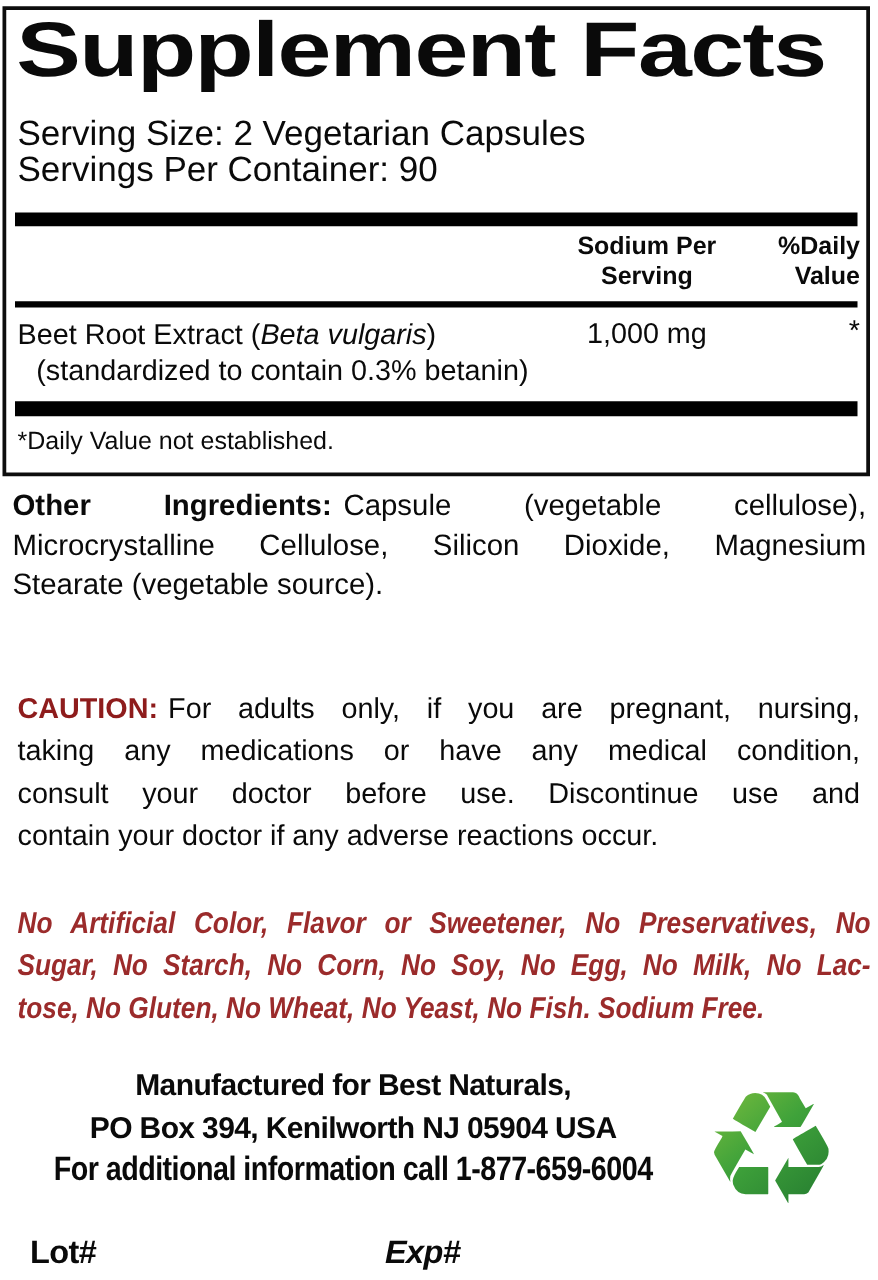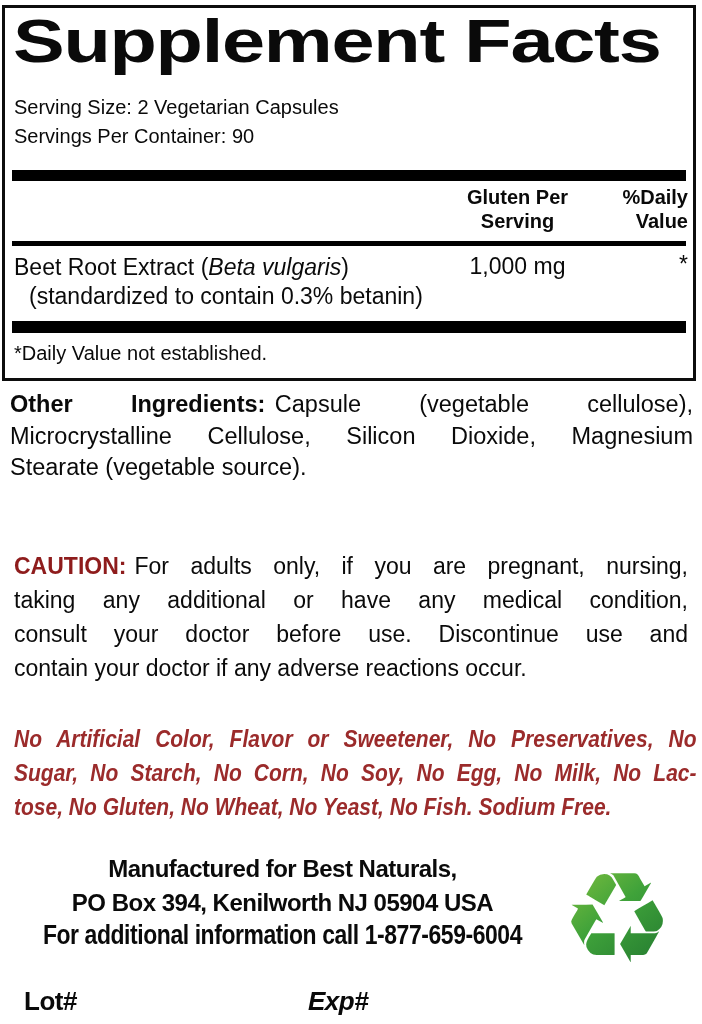--- a/index.html
+++ b/index.html
@@ -24,21 +24,21 @@
   
   .facts-panel{
     position:absolute;left:2px;top:5px;width:694px;height:376px;
     border:3px solid #0d0d0d;background:#fff;padding-left:44px;
   }
   .title{
     position:absolute;left:8px;top:-3px;
     font-size:62px;font-weight:bold;line-height:1.15;letter-spacing:-1px;
     white-space:nowrap;transform:scaleX(1.25);transform-origin:left top;
   }
-  .serving{position:absolute;left:9px;font-size:20px;line-height:28px;white-space:nowrap;}
+  .serving{position:absolute;left:9px;font-size:28px;line-height:28px;white-space:nowrap;}
   .serving1{top:85px;}
   .serving2{top:114px;}
   .rule{position:absolute;left:7px;right:7px;background:var(--rule-black);}
   .rule-thick-top{top:162px;height:11px;}
   .rule-mid{top:233px;height:5px;}
   .rule-thick-bottom{top:313px;height:12px;}
   .colhead{position:absolute;top:177px;font-size:20px;font-weight:bold;line-height:24px;}
   .col-amount{left:435px;width:155px;text-align:center;}
   .col-dv{left:597px;width:86px;text-align:right;}
   .row-name{position:absolute;left:9px;top:245px;font-size:23px;line-height:28px;white-space:nowrap;}
@@ -94,21 +94,21 @@
 
   <section class="facts-panel">
     <h1 class="title">Supplement Facts</h1>
 
     <div class="serving serving1">Serving Size: 2 Vegetarian Capsules</div>
     <div class="serving serving2">Servings Per Container: 90</div>
 
     <div class="rule rule-thick-top"></div>
 
     <div class="colhead col-amount">
-      <div>Gluten Per</div>
+      <div>Sodium Per</div>
       <div>Serving</div>
     </div>
     <div class="colhead col-dv">
       <div>%Daily</div>
       <div>Value</div>
     </div>
 
     <div class="rule rule-mid"></div>
 
     <div class="row-name">
@@ -128,21 +128,21 @@
       <span class="b">Other Ingredients:</span><span>Capsule (vegetable cellulose),</span>
     </div>
     <div class="jline just">Microcrystalline Cellulose, Silicon Dioxide, Magnesium</div>
     <div class="jline">Stearate (vegetable source).</div>
   </section>
 
   <section class="caution">
     <div class="jline just">
       <span class="b">CAUTION:</span><span>For adults only, if you are pregnant, nursing,</span>
     </div>
-    <div class="jline just">taking any additional or have any medical condition,</div>
+    <div class="jline just">taking any medications or have any medical condition,</div>
     <div class="jline just">consult your doctor before use. Discontinue use and</div>
     <div class="jline">contain your doctor if any adverse reactions occur.</div>
   </section>
 
   <section class="claims">
     <div class="jline just">No Artificial Color, Flavor or Sweetener, No Preservatives, No</div>
     <div class="jline just">Sugar, No Starch, No Corn, No Soy, No Egg, No Milk, No Lac-</div>
     <div class="jline">tose, No Gluten, No Wheat, No Yeast, No Fish. Sodium Free.</div>
   </section>
 

